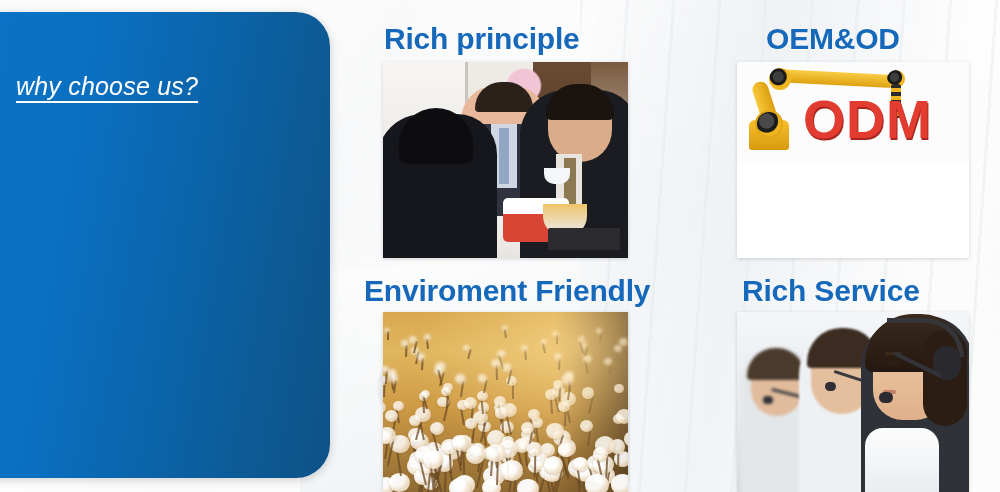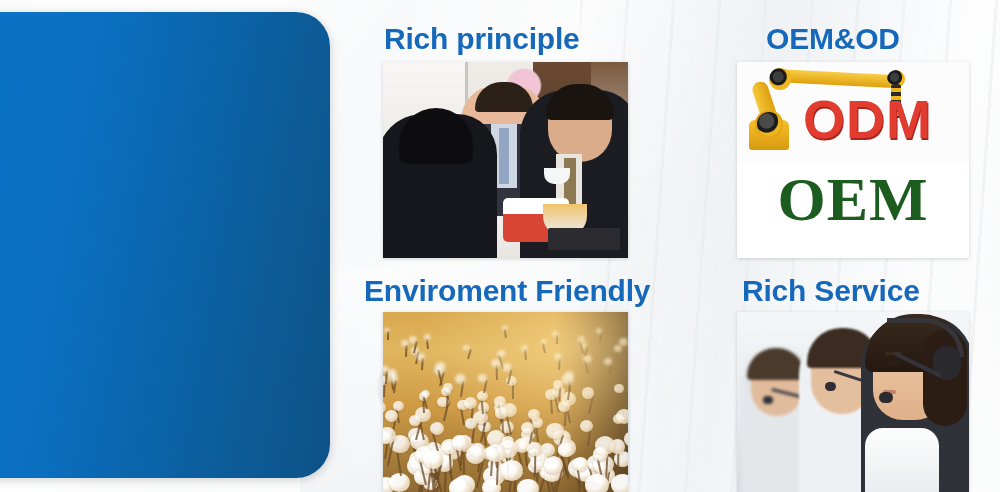--- a/index.html
+++ b/index.html
@@ -209,20 +209,21 @@
   .sv-mic3 { position:absolute; left:26px; top:84px; width:10px; height:8px; border-radius:5px; background:#33333a; filter:blur(1.4px); }
 </style>
 </head>
 <body>
 
 <div class="stage">
 
   <div class="bg-wash"></div>
 
   <div class="advantages-panel">
+    <div class="panel-subtitle">why choose us?</div>
   </div>
 
   <div class="sec-heading h-rich">Rich principle</div>
   <div class="sec-heading h-oem">OEM&amp;OD</div>
   <div class="sec-heading h-enviro">Enviroment Friendly</div>
   <div class="sec-heading h-service">Rich Service</div>
 
   <div class="photo ph-meeting">
     <div class="meeting-scene">
       <div class="mt-wall-l"></div>
@@ -256,21 +257,20 @@
       <div class="robot-arm1"></div>
       <div class="robot-arm2"></div>
       <div class="robot-base"></div>
       <div class="robot-joint"></div>
       <div class="robot-joint2"></div>
       <div class="robot-head"></div>
       <div class="robot-grip"></div>
       <div class="odm-letters">ODM</div>
     </div>
     <div class="oem-band">
-      <div class="oem-letters">OEM</div>
     </div>
   </div>
 
   <div class="photo ph-cotton">
     <div class="cot-sky"></div>
     <div class="cot-rowdark"></div>
     <div id="cotton-bolls">
         <div class="cot-stem" style="left: 214.38px; top: 164.305px; height: 30.9303px; transform: rotate(13.8592deg);"></div>
         <div class="cot-boll" style="left: 204.069px; top: 151.933px; width: 20.6202px; height: 18.9706px; opacity: 0.929832;"></div>
         <div class="cot-stem" style="left: 45.2775px; top: 141.339px; height: 19.6046px; transform: rotate(-0.988766deg);"></div>

